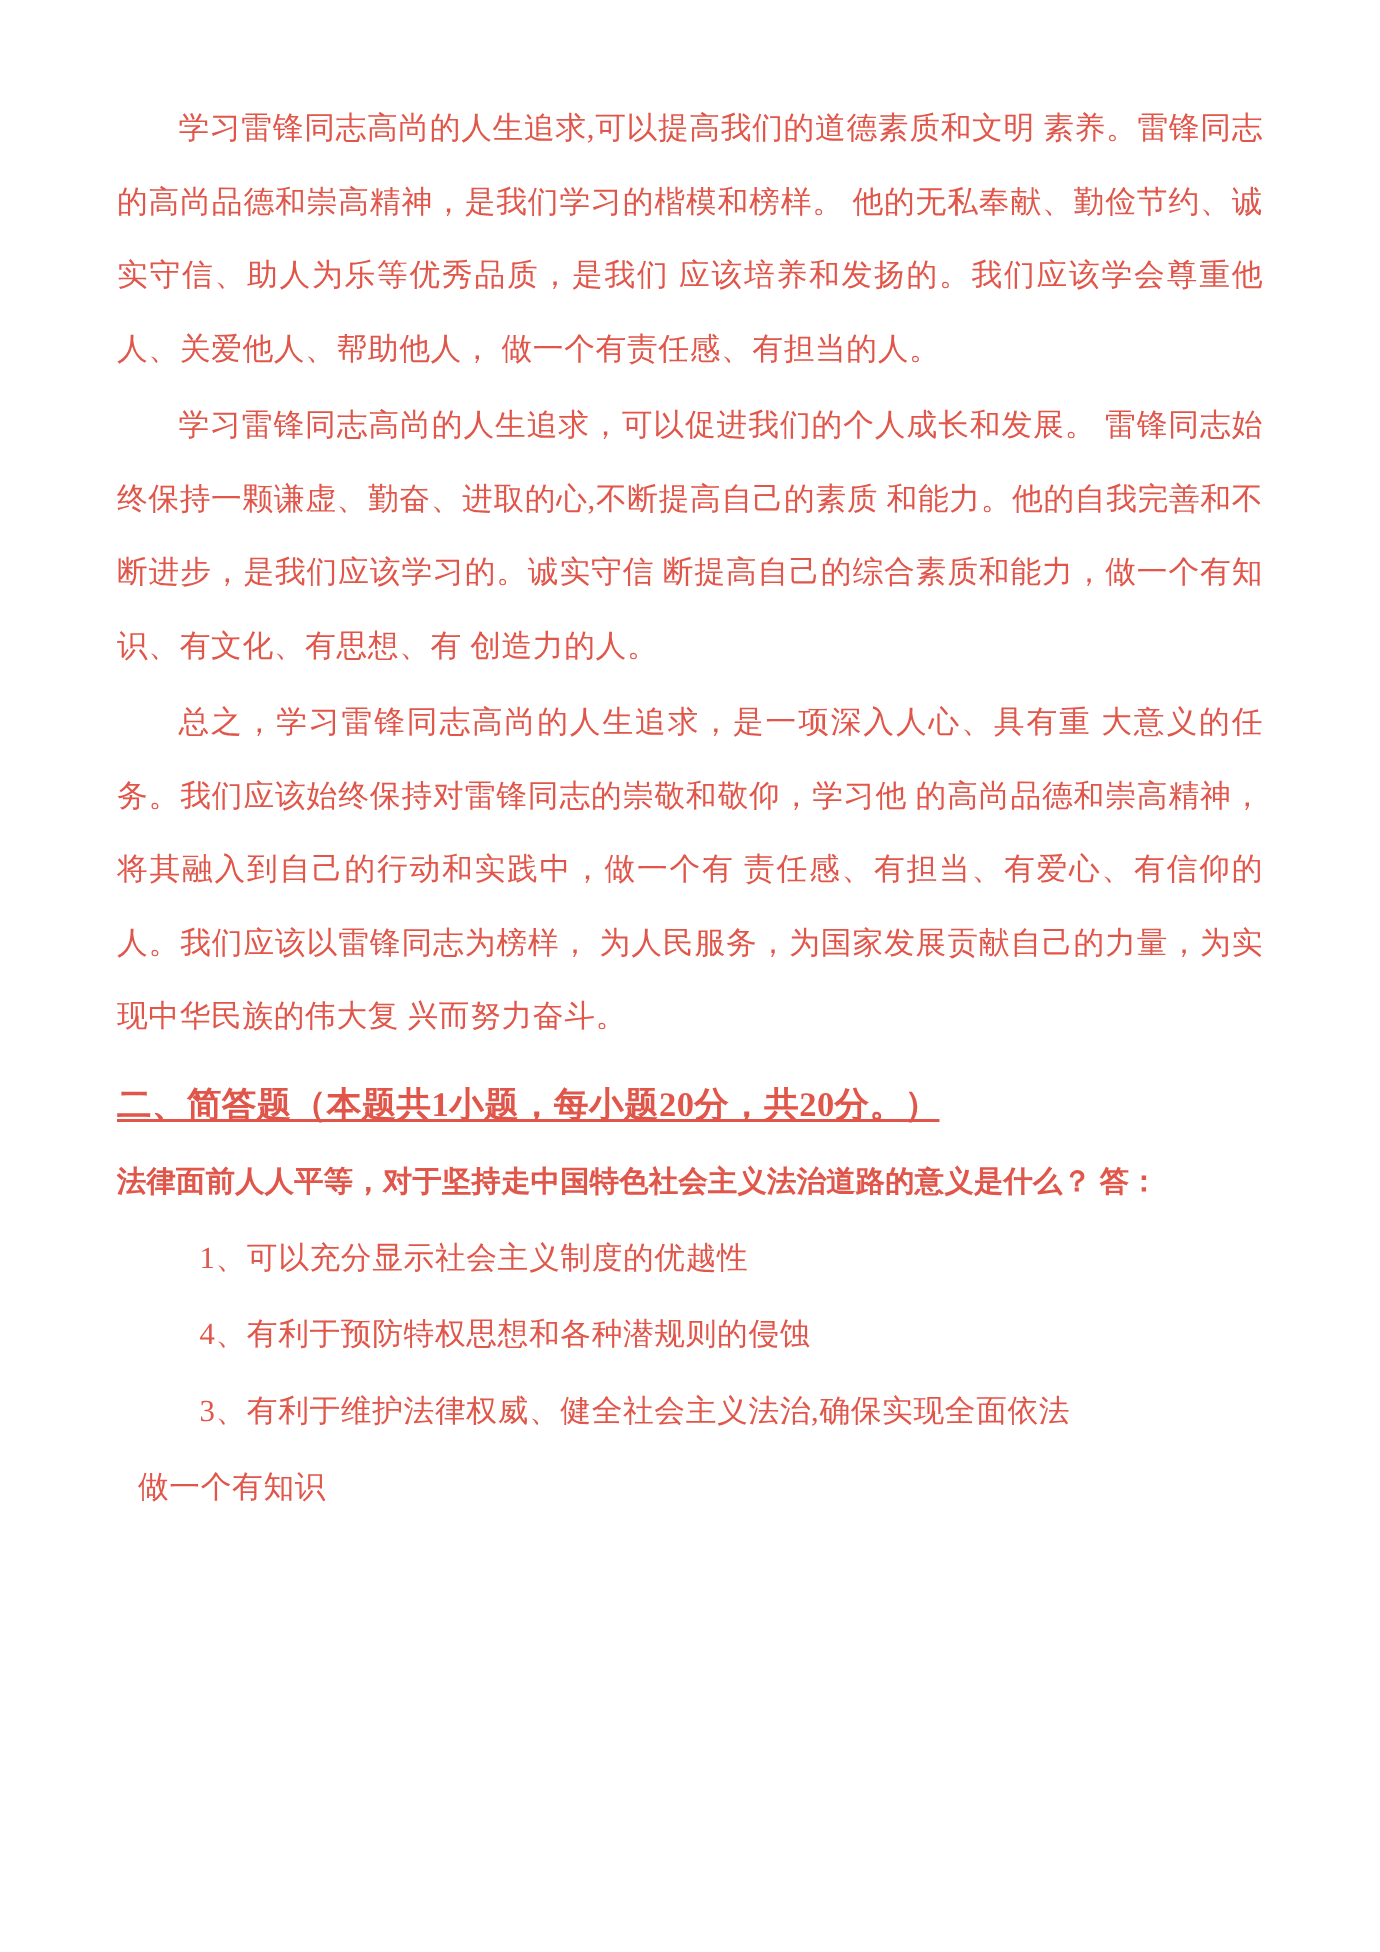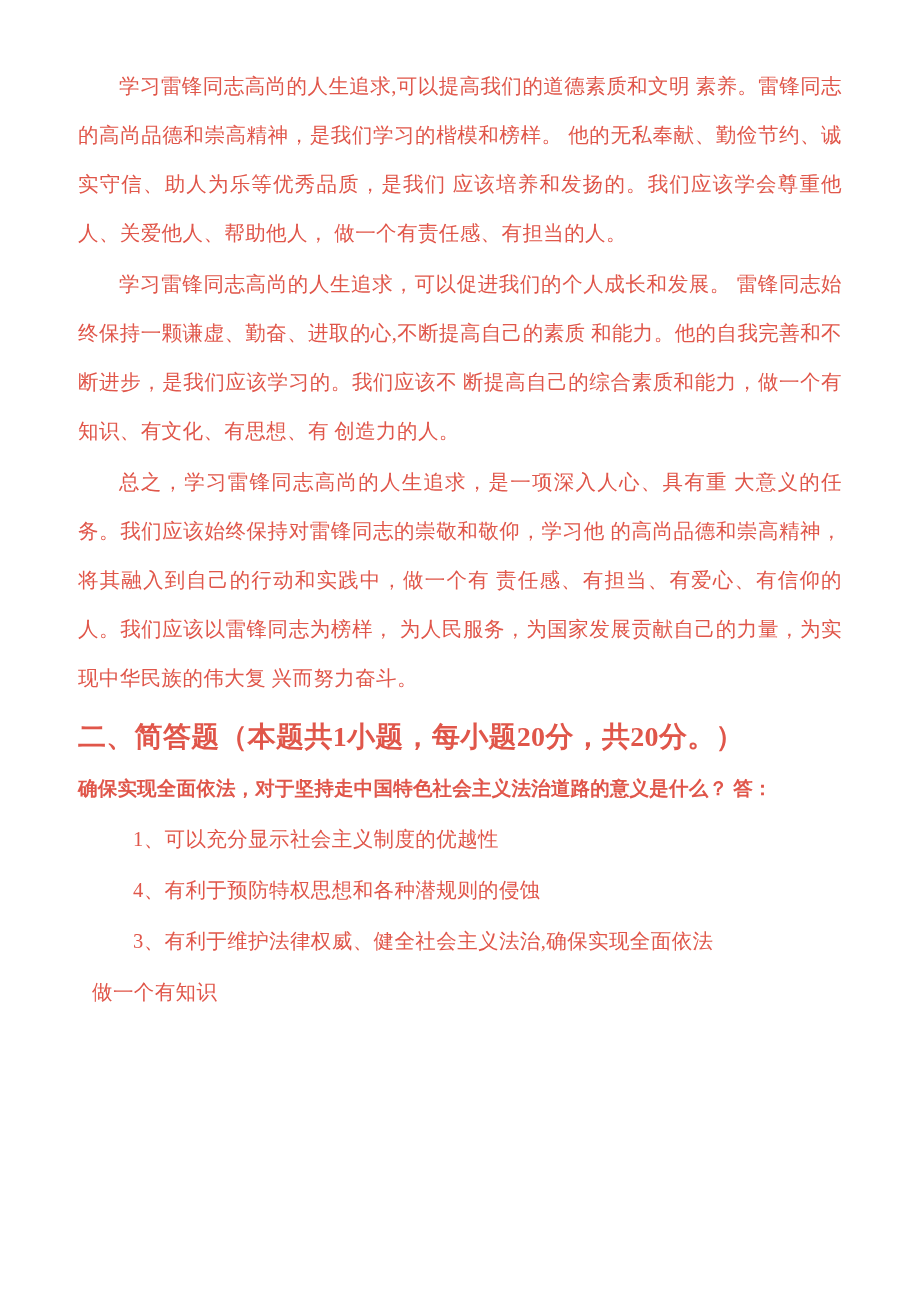--- a/index.html
+++ b/index.html
@@ -29,26 +29,27 @@
     font-size: 20.5px;
     line-height: 49px;
     letter-spacing: 0.4px;
     text-align: justify;
     text-justify: inter-ideograph;
     color: #e0564a;
     text-indent: 2em;
   }
   h2.section-heading {
     margin: 10px 0 4px 0;
-    font-size: 28px;
+    font-size: 23px;
     line-height: 48px;
     font-weight: bold;
     color: #e0564a;
     letter-spacing: 0.3px;
     text-indent: 0;
+    text-decoration: underline;
   }
   p.question {
     margin: 4px 0 2px 0;
     font-size: 19.5px;
     line-height: 48px;
     font-weight: bold;
     color: #e0564a;
     letter-spacing: 0.2px;
     text-indent: 0;
   }
@@ -67,27 +68,27 @@
   }
 </style>
 </head>
 <body>
 
 <div class="page">
   <div class="doc-body">
 
     <p class="para">学习雷锋同志高尚的人生追求,可以提高我们的道德素质和文明  素养。雷锋同志的高尚品德和崇高精神，是我们学习的楷模和榜样。 他的无私奉献、勤俭节约、诚实守信、助人为乐等优秀品质，是我们 应该培养和发扬的。我们应该学会尊重他人、关爱他人、帮助他人， 做一个有责任感、有担当的人。</p>
 
-    <p class="para">学习雷锋同志高尚的人生追求，可以促进我们的个人成长和发展。 雷锋同志始终保持一颗谦虚、勤奋、进取的心,不断提高自己的素质 和能力。他的自我完善和不断进步，是我们应该学习的。我们应该不 断提高自己的综合素质和能力，做一个有知识、有文化、有思想、有 创造力的人。</p>
+    <p class="para">学习雷锋同志高尚的人生追求，可以促进我们的个人成长和发展。 雷锋同志始终保持一颗谦虚、勤奋、进取的心,不断提高自己的素质 和能力。他的自我完善和不断进步，是我们应该学习的。诚实守信 断提高自己的综合素质和能力，做一个有知识、有文化、有思想、有 创造力的人。</p>
 
     <p class="para">总之，学习雷锋同志高尚的人生追求，是一项深入人心、具有重 大意义的任务。我们应该始终保持对雷锋同志的崇敬和敬仰，学习他 的高尚品德和崇高精神，将其融入到自己的行动和实践中，做一个有 责任感、有担当、有爱心、有信仰的人。我们应该以雷锋同志为榜样， 为人民服务，为国家发展贡献自己的力量，为实现中华民族的伟大复 兴而努力奋斗。</p>
 
     <h2 class="section-heading">二、简答题（本题共1小题，每小题20分，共20分。）</h2>
 
-    <p class="question">确保实现全面依法，对于坚持走中国特色社会主义法治道路的意义是什么？ 答：</p>
+    <p class="question">法律面前人人平等，对于坚持走中国特色社会主义法治道路的意义是什么？ 答：</p>
 
     <p class="answer-item">1、可以充分显示社会主义制度的优越性</p>
     <p class="answer-item">4、有利于预防特权思想和各种潜规则的侵蚀</p>
     <p class="answer-item">3、有利于维护法律权威、健全社会主义法治,确保实现全面依法</p>
     <p class="answer-item cont">做一个有知识</p>
 
   </div>
 </div>
 
 </body></html>

